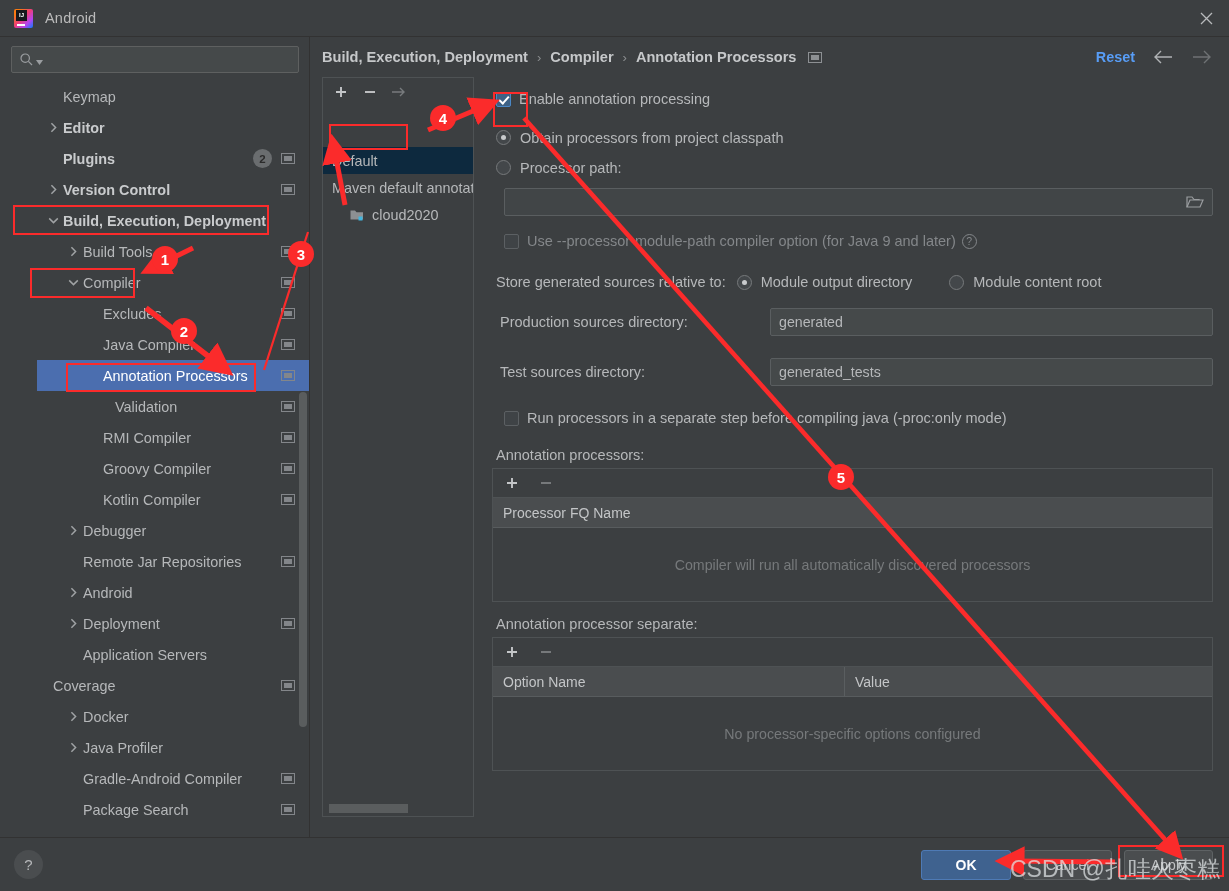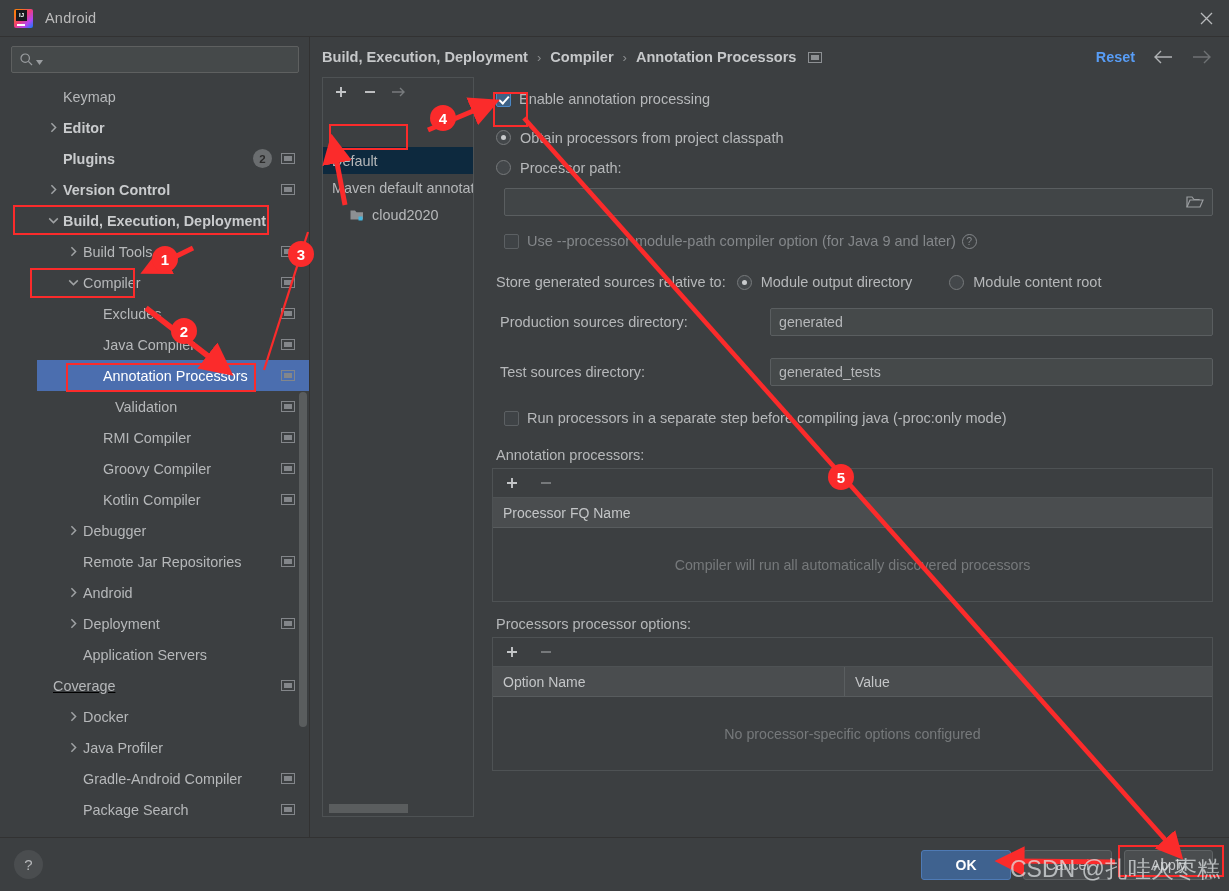--- a/index.html
+++ b/index.html
@@ -507,21 +507,21 @@
                   <rect x="3" y="3" width="8" height="5" fill="#83868a"></rect>
                 </svg>
               </span>
             </span>
           </div>
           <div class="tree-row" style="padding-left: 30px;">
             <span class="tw empty"></span>
             <span class="tree-label">Application Servers</span>
             <span class="tree-right"></span>
           </div>
-          <div class="tree-row" style=" text-decoration: underline;">
+          <div class="tree-row" style="">
             <span class="tw empty"></span>
             <span class="tree-label">Coverage</span>
             <span class="tree-right">
               <span class="mini-icon">
                 <svg width="14" height="11" viewBox="0 0 14 11">
                   <rect x="0.5" y="0.5" width="13" height="10" fill="none" stroke="#83868a"></rect>
                   <rect x="3" y="3" width="8" height="5" fill="#83868a"></rect>
                 </svg>
               </span>
             </span>
@@ -716,21 +716,21 @@
               </span>
             </div>
             <div class="tbl-head">
               <div class="th" style="flex:1 1 auto;">Processor FQ Name</div>
             </div>
             <div class="tbl-body">
               <span class="empty-text">Compiler will run all automatically discovered processors</span>
             </div>
           </div>
 
-          <div class="lbl" style="margin:14px 0 5px 4px;">Processors processor options:</div>
+          <div class="lbl" style="margin:14px 0 5px 4px;">Annotation processor separate:</div>
           <div class="tbl" style="height:134px;">
             <div class="tbl-toolbar">
               <span class="tb-btn">
                 <svg width="14" height="14" viewBox="0 0 14 14">
                     <path d="M7 2 V12 M2 7 H12" stroke="#c4c6c8" stroke-width="1.9"></path>
                   </svg>
               </span>
               <span class="tb-btn">
                 <svg width="14" height="14" viewBox="0 0 14 14">
                     <path d="M2 7 H12" stroke="#7a7d7f" stroke-width="1.9"></path>

